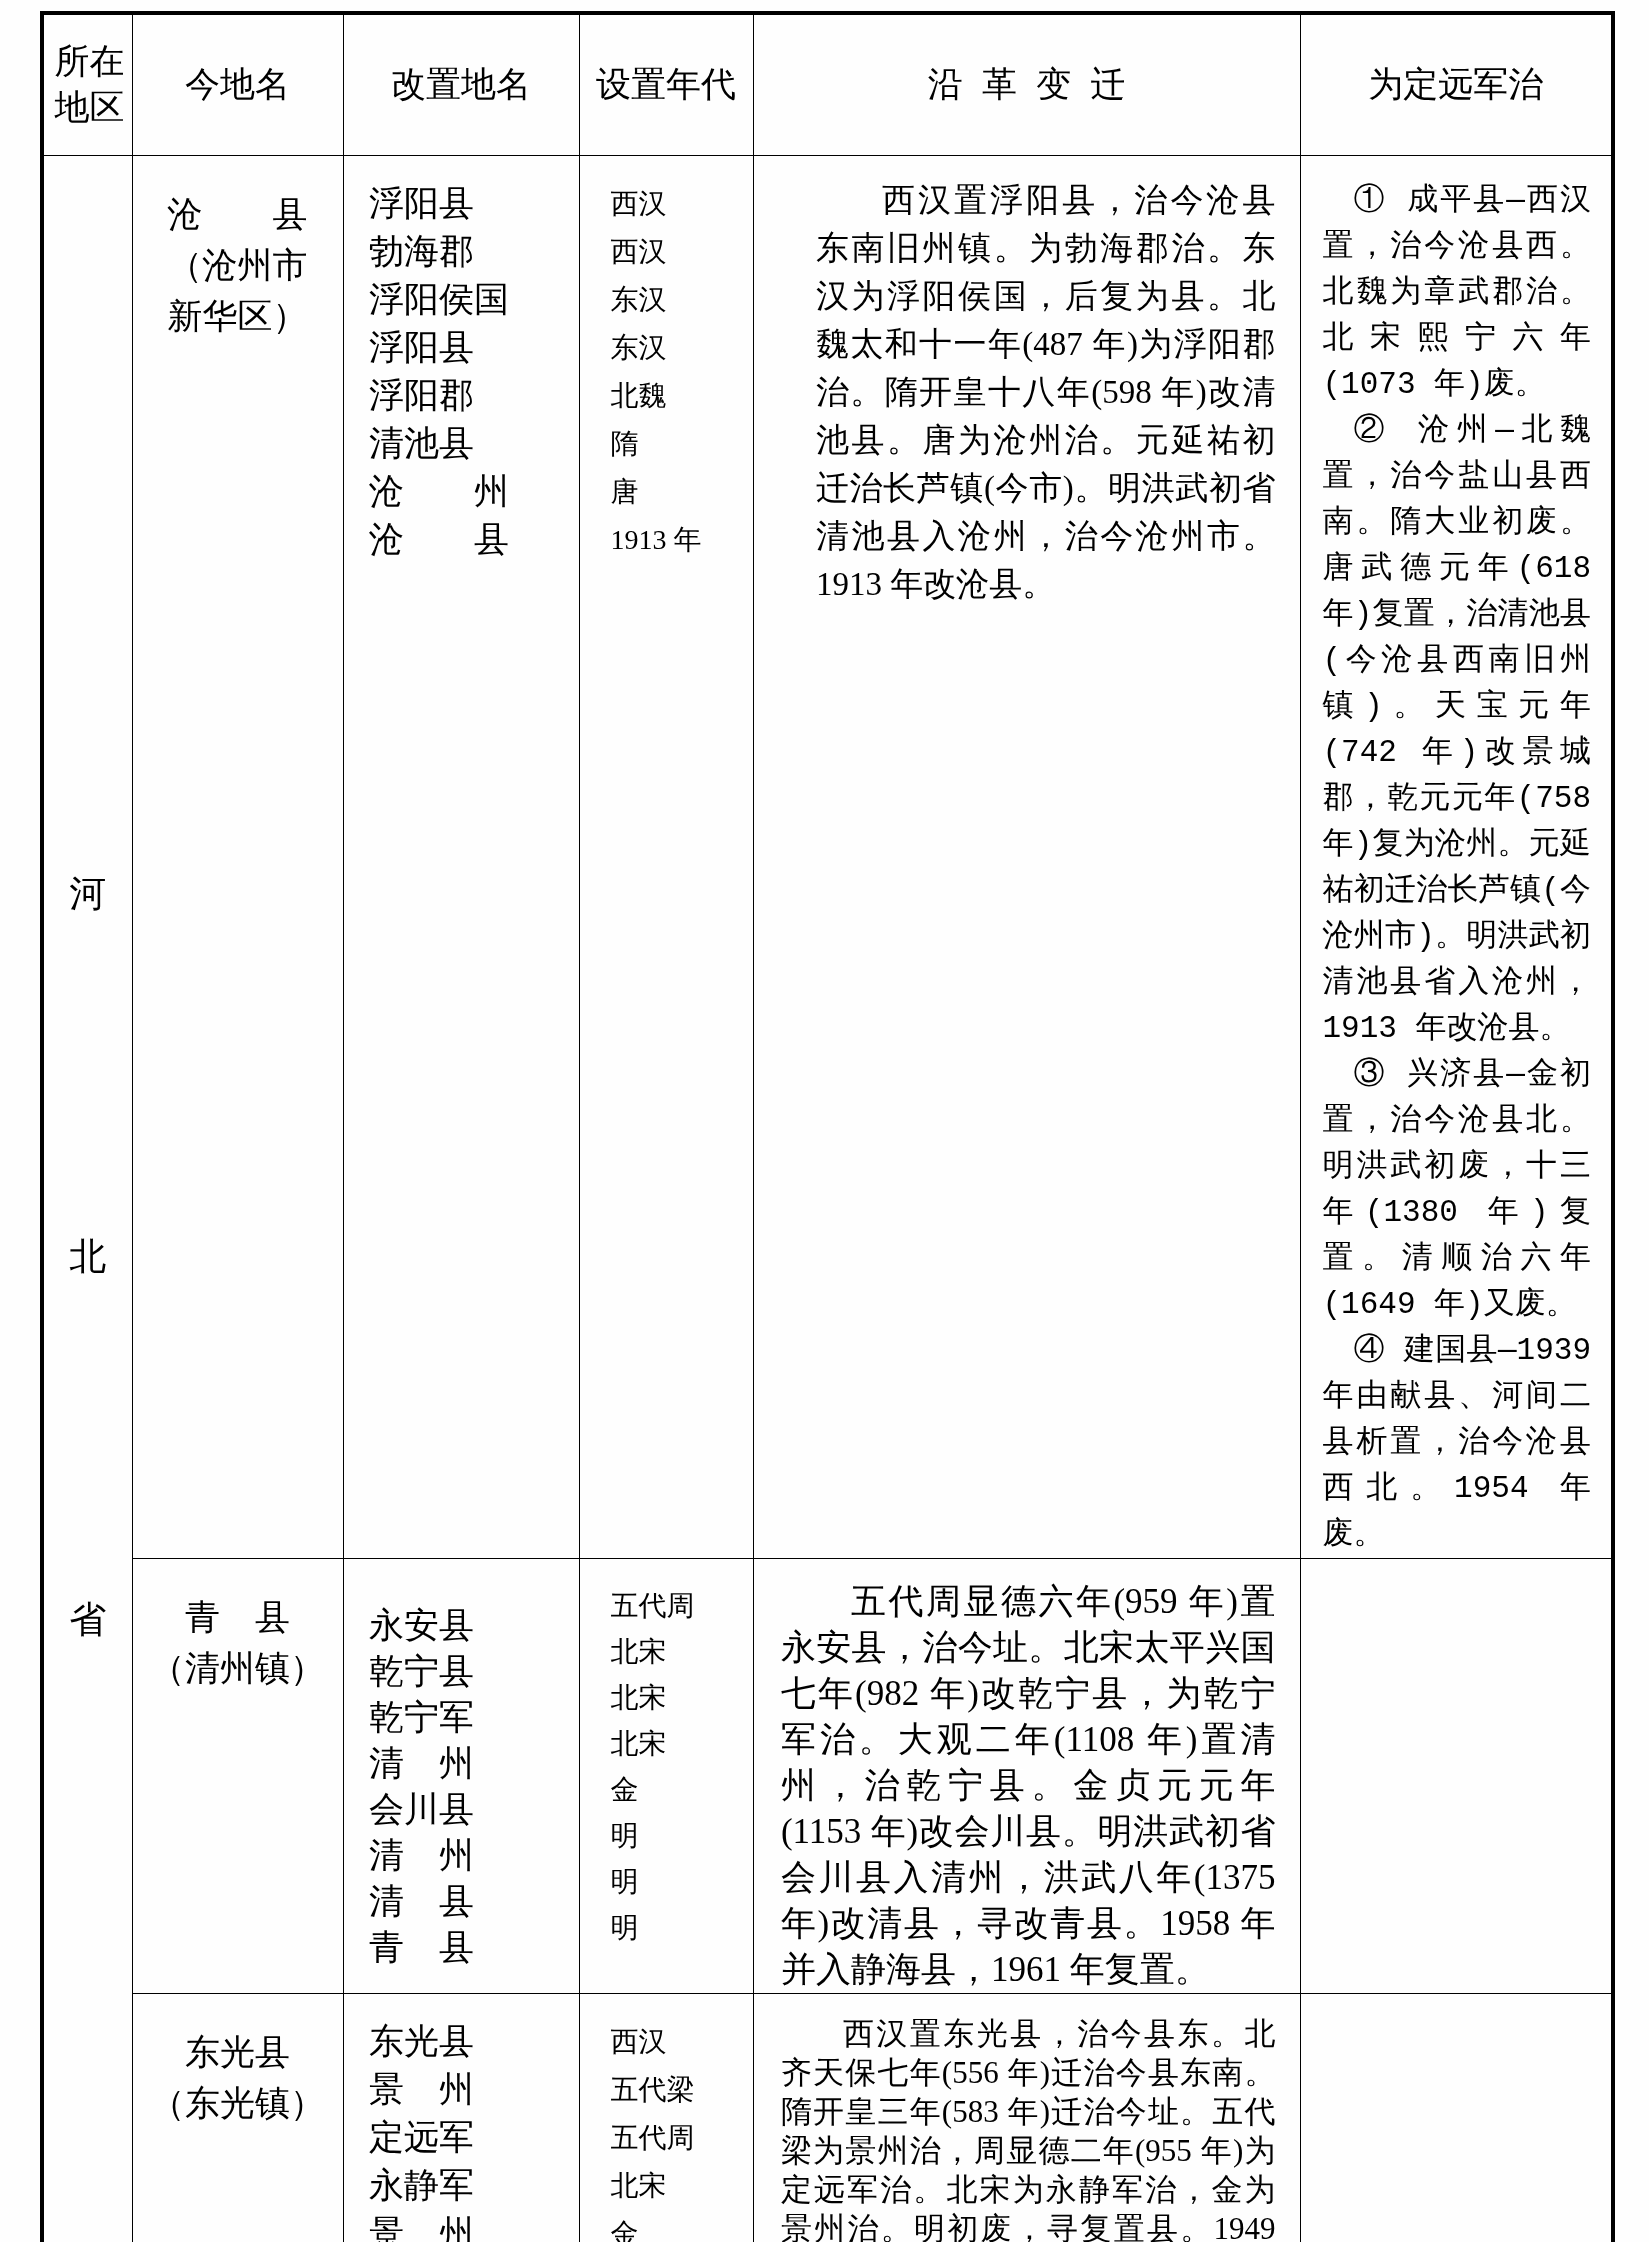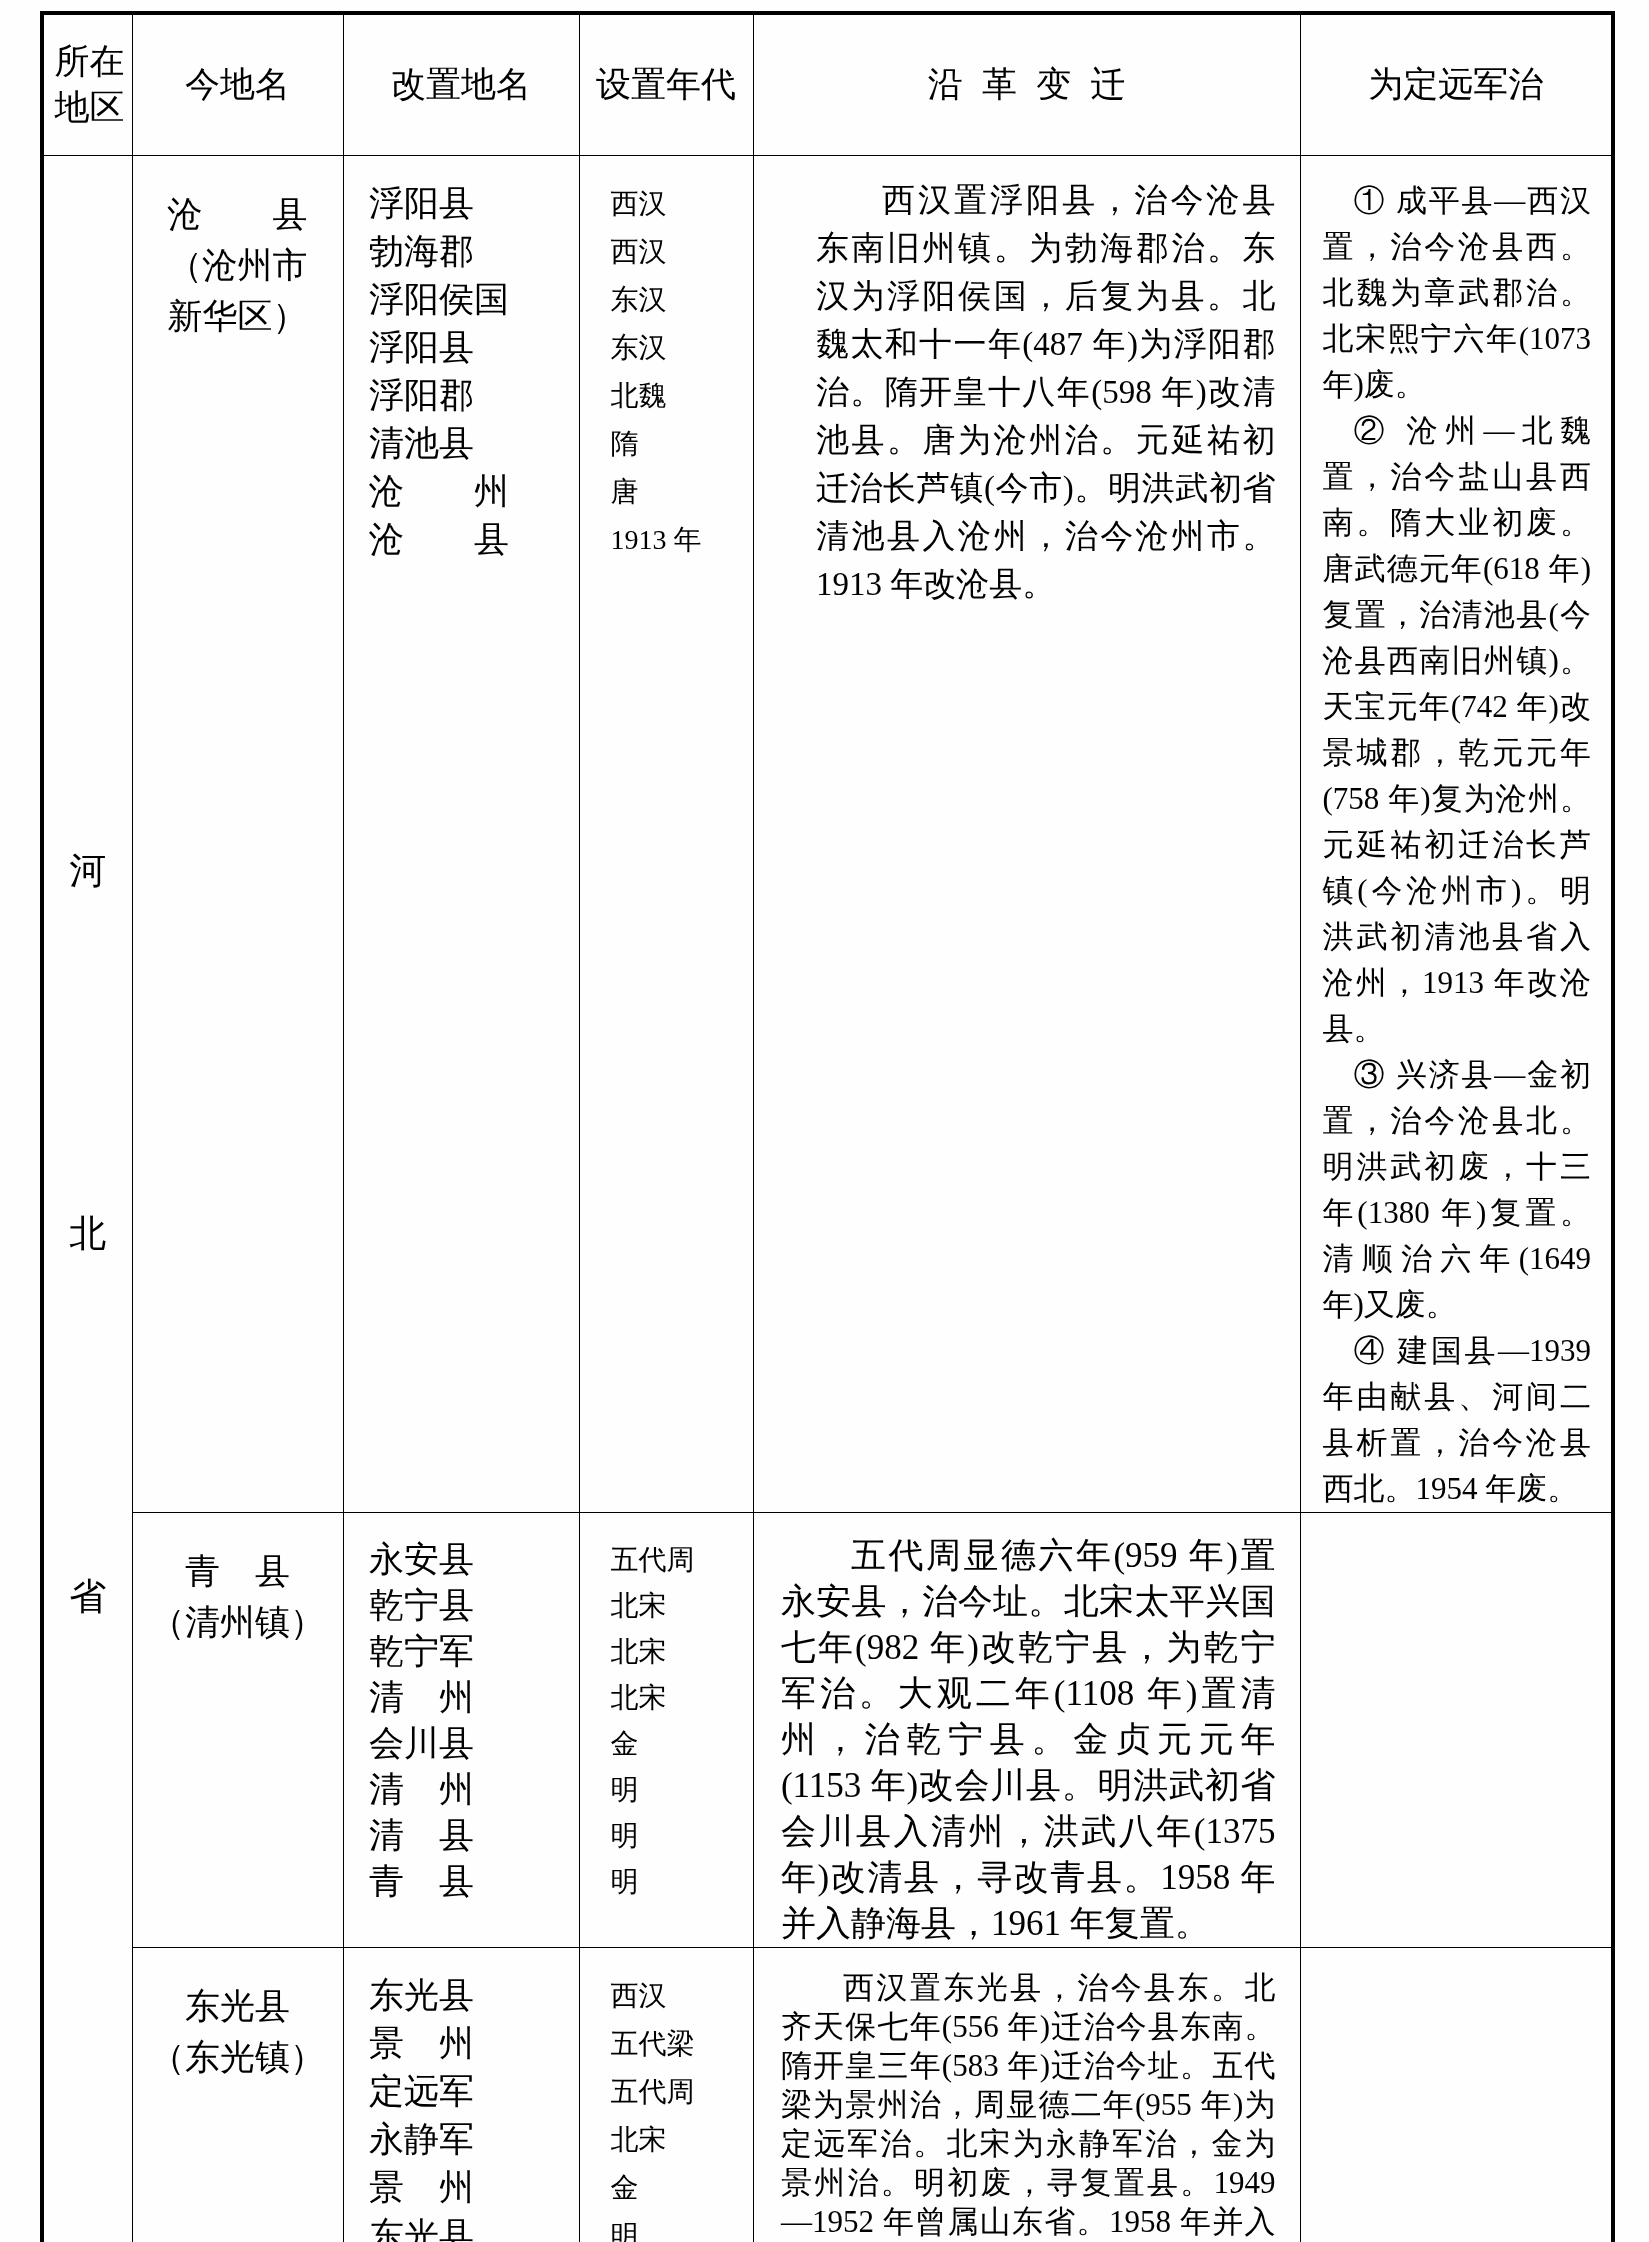--- a/index.html
+++ b/index.html
@@ -28,29 +28,29 @@
   tr.row1{height:1312px;}
   tr.row2{height:390px;}
   tr.row3{height:368px;}
   td.region-cell{vertical-align:middle;}
   .region-stack{
     display:flex;flex-direction:column;align-items:center;justify-content:center;
     row-gap:325px;font-size:37px;line-height:38px;
   }
   .name-list{padding-top:33px;text-align:center;font-size:35px;line-height:51px;}
   .rename-list{padding:24px 0 0 25.6px;font-size:35px;line-height:48px;}
-  tr.row2 .rename-list{line-height:46px;}
+  tr.row2 .rename-list{line-height:46px;margin-top:20px;}
   .era-list{padding:24px 0 0 31px;font-size:28px;line-height:48px;}
   tr.row2 .era-list{line-height:46px;}
   .evo{padding:20px 24px 0 27.4px;text-align:justify;text-justify:inter-character;}
   .evo p{margin:0;text-indent:2em;}
   tr.row1 .evo p{font-size:33px;line-height:48px;margin-left:35px;}
   tr.row2 .evo p{font-size:35px;line-height:46px;}
   tr.row3 .evo p{font-size:31px;line-height:39px;}
-  .abol{padding:22px 20px 0 22px;text-align:justify;text-justify:inter-character;}
+  .abol{padding:22px 20px 0 22px;text-align:justify;text-justify:inter-character;font-family:Liberation Mono, monospace;}
   .abol p{margin:0;text-indent:1em;font-size:31px;line-height:46px;}
 </style>
 </head>
 <body>
 
 <div class="page">
   <table class="gaz">
     <colgroup>
       <col class="c1">
         <col class="c2">

